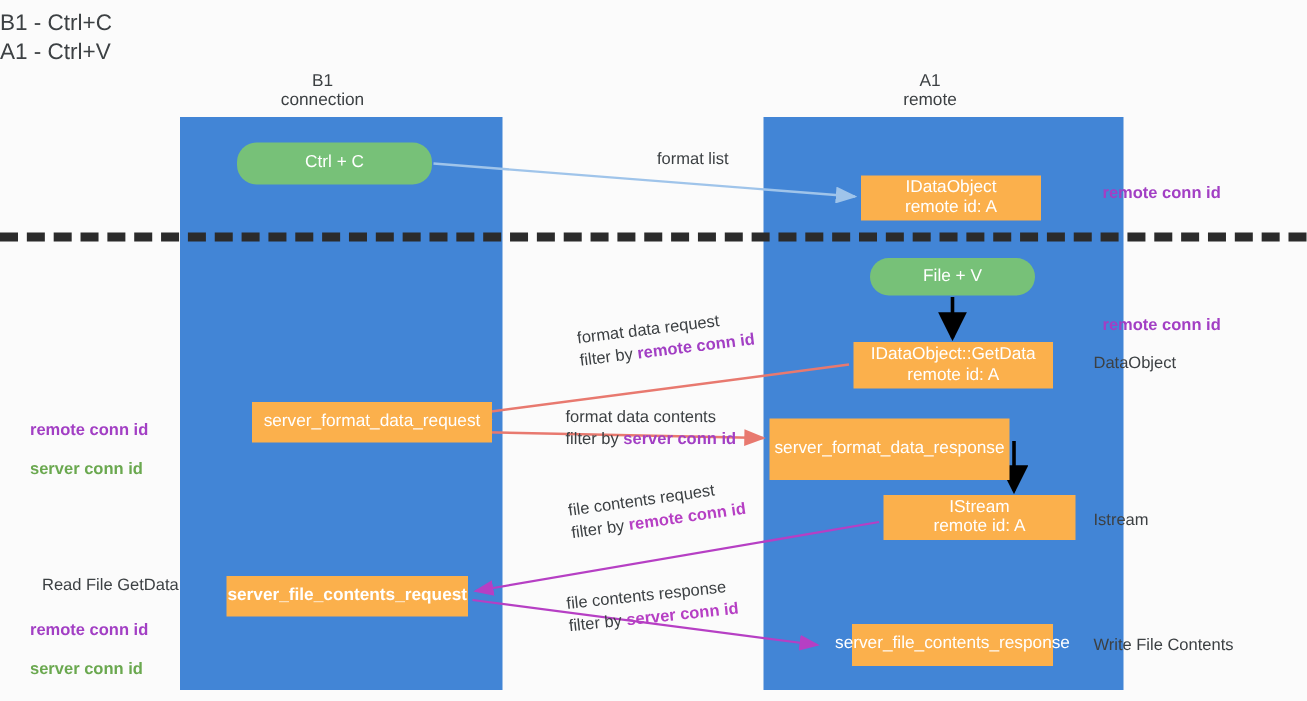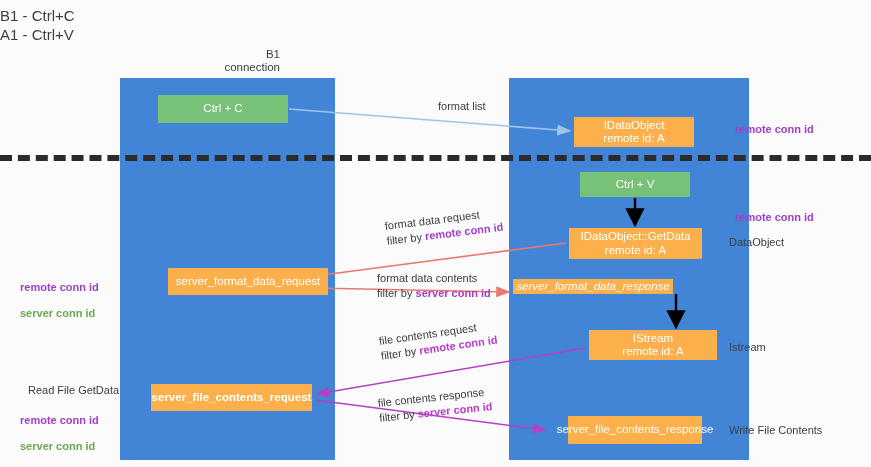--- a/index.html
+++ b/index.html
@@ -16,21 +16,21 @@
 
   
   #title{
     left:0;top:6px;width:871px;text-align:left;
     font-size:15px;line-height:19px;color:#3c4043;
     white-space:pre-line;
   }
 
   
   .col-head{
-    font-size:11.5px;line-height:13px;text-align:right;color:#3c4043;
+    font-size:11.5px;line-height:13px;text-align:center;color:#3c4043;
     white-space:pre-line;
   }
   #head-b1{left:150px;top:48px;width:130px;}
   #head-a1{left:555px;top:48px;width:130px;}
 
   
   .lane{background:#4285d6;}
   #lane-b1{left:120px;top:78px;width:215px;height:382px;}
   #lane-a1{left:509px;top:78px;width:240px;height:382px;}
 
@@ -42,29 +42,29 @@
 
   
   .node{
     box-sizing:border-box;
     display:flex;flex-direction:column;
     align-items:center;justify-content:center;
     color:#ffffff;font-size:11.5px;line-height:13.5px;
     text-align:center;white-space:pre-line;
     padding:2px 4px;
   }
-  .node.green{background:#77c178;}
+  .node.green{background:#77c178;border-radius:13px;}
   .node.orange{background:#fbb04c;}
 
   #n-ctrlc{left:158px;top:95px;width:130px;height:28px;}
   #n-idataobject{left:574px;top:117px;width:120px;height:30px;}
   #n-ctrlv{left:580px;top:172px;width:110px;height:25px;}
   #n-getdata{left:569px;top:228px;width:133px;height:31px;}
   #n-sfdreq{left:168px;top:268px;width:160px;height:27px;}
-  #n-sfdresp{left:513px;top:279px;width:160px;height:15px;font-style:italic;}
+  #n-sfdresp{left:513px;top:279px;width:160px;height:41px;}
   #n-istream{left:589px;top:330px;width:128px;height:30px;}
   #n-sfcreq{left:151px;top:384px;width:161px;height:27px;font-weight:bold;}
   #n-sfcresp{left:568px;top:416px;width:134px;height:28px;}
 
   
   .ann{font-size:11px;line-height:13px;white-space:pre-line;}
   .ann.purple{color:#a23fc4;font-weight:bold;}
   .ann.plain{color:#3c4043;}
 
   #a-remote1{left:735px;top:123px;}
@@ -137,25 +137,27 @@
     <line x1="315" y1="400" x2="545" y2="430" stroke="#b63fc4" stroke-width="1.5" marker-end="url(#ah-mag)"></line>
   </svg>
 
   <div class="abs" id="divider"></div>
 
   <div class="abs" id="title">B1 - Ctrl+C
 A1 - Ctrl+V</div>
 
   <div class="abs col-head" id="head-b1">B1
 connection</div>
+  <div class="abs col-head" id="head-a1">A1
+remote</div>
 
   <div class="abs node green" id="n-ctrlc">Ctrl + C</div>
   <div class="abs node orange" id="n-idataobject">IDataObject
 remote id: A</div>
-  <div class="abs node green" id="n-ctrlv">Ctrl + V</div>
+  <div class="abs node green" id="n-ctrlv">File + V</div>
   <div class="abs node orange" id="n-getdata">IDataObject::GetData
 remote id: A</div>
   <div class="abs node orange" id="n-sfdreq">server_format_data_request</div>
   <div class="abs node orange" id="n-sfdresp">server_format_data_response</div>
   <div class="abs node orange" id="n-istream">IStream
 remote id: A</div>
   <div class="abs node orange" id="n-sfcreq">server_file_contents_request</div>
   <div class="abs node orange" id="n-sfcresp">server_file_contents_response</div>
 
   <div class="abs ann purple" id="a-remote1">remote conn id</div>

